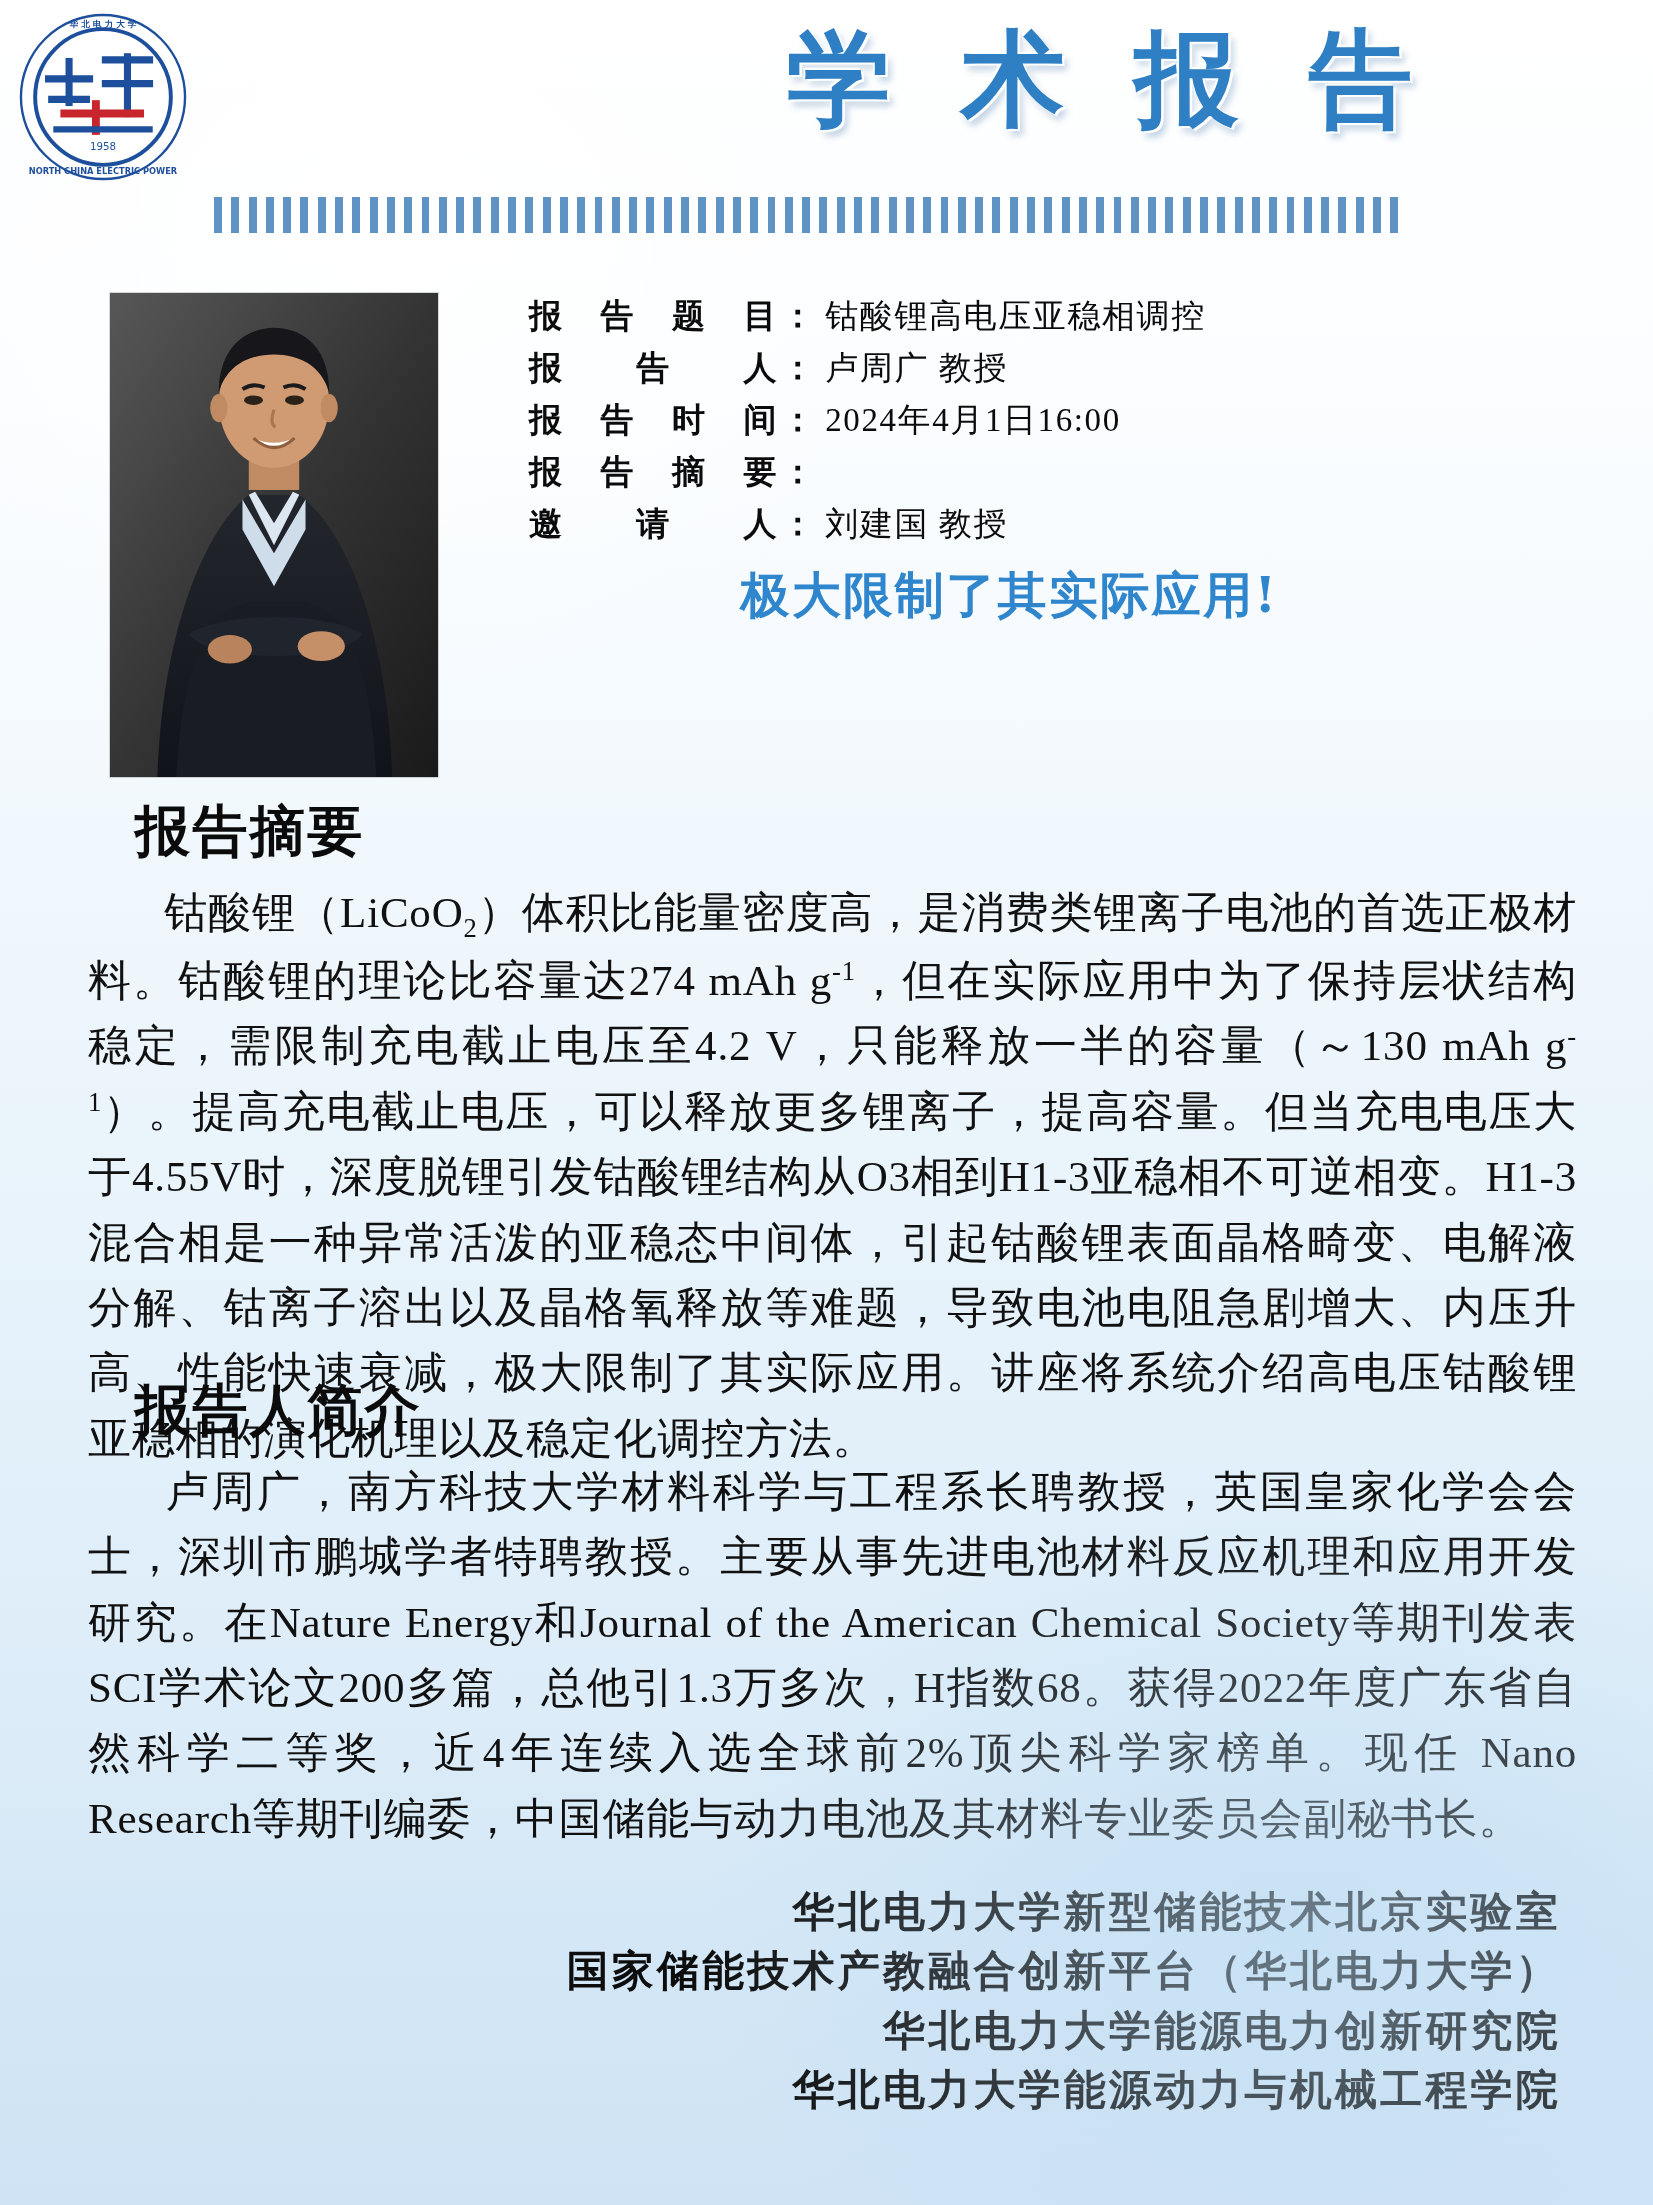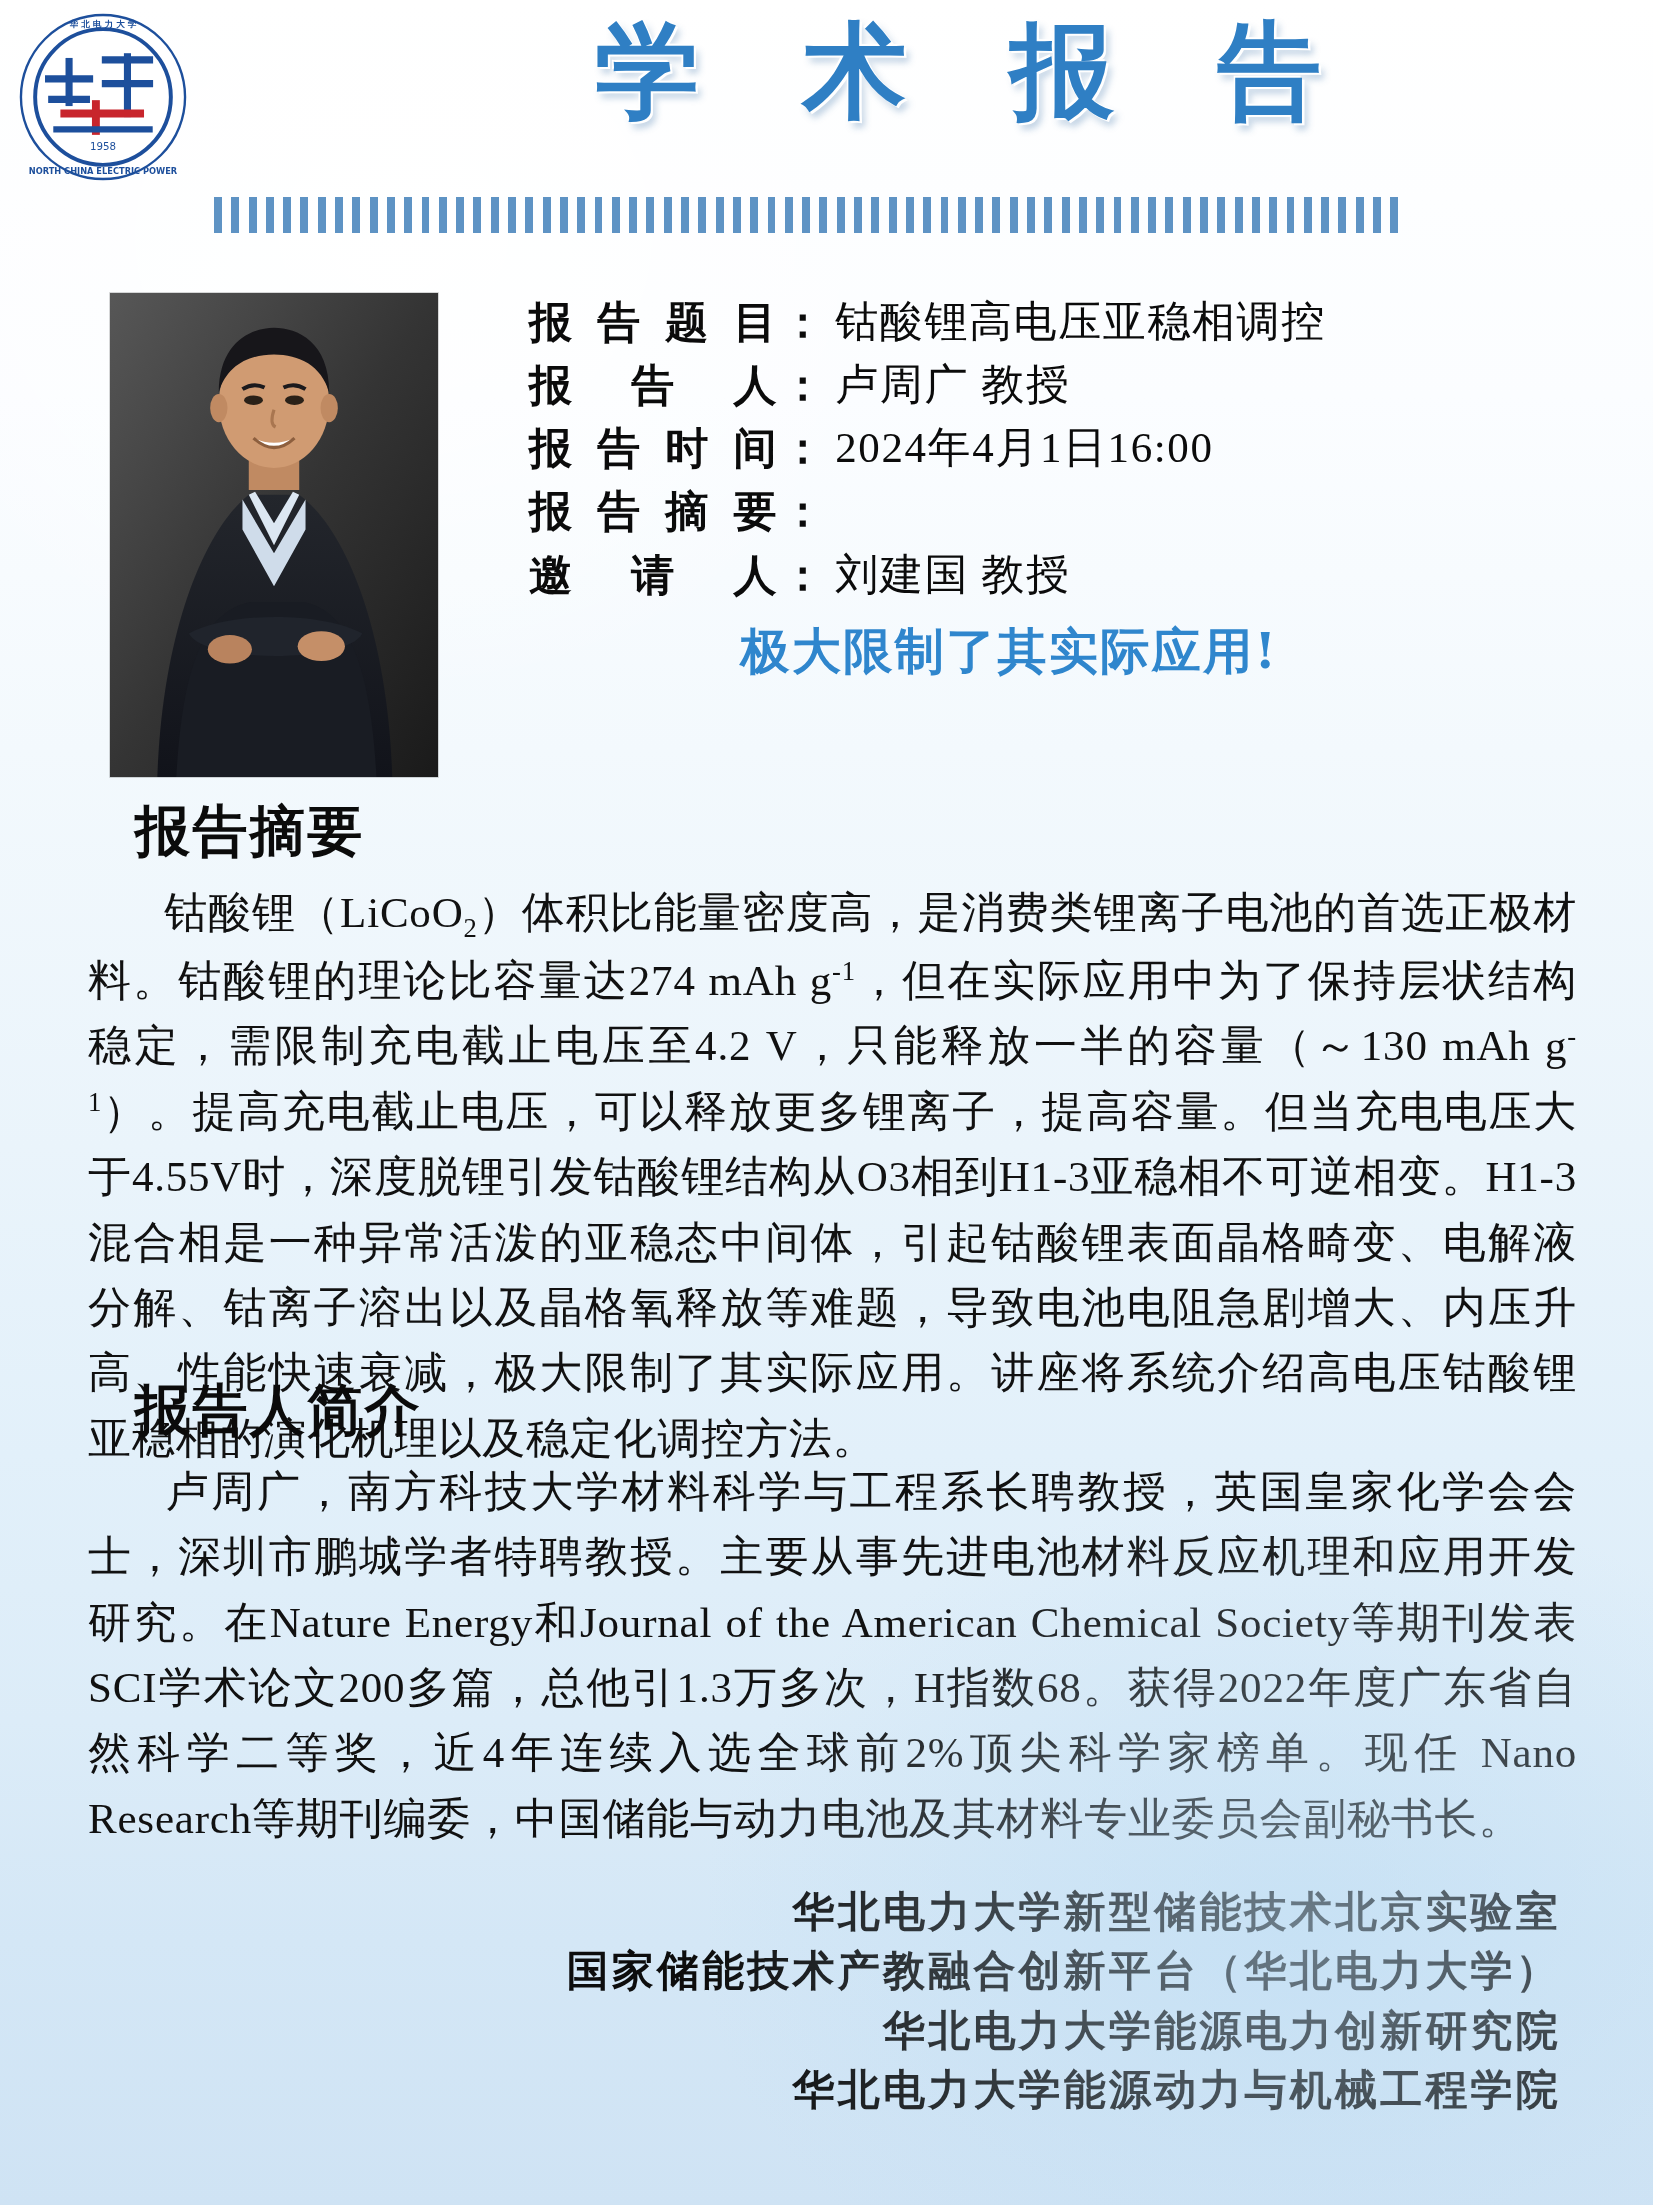--- a/index.html
+++ b/index.html
@@ -57,22 +57,22 @@
     width: 172px;
     height: 172px;
   }
 
   
   .title {
     position: absolute;
     left: 504px;
     top: 22px;
     width: 929px;
-    text-align: center;
-    font-family: Liberation Mono, monospace;
+    text-align: right;
+    font-family: Liberation Sans, sans-serif;
     font-size: 104px;
     font-weight: 700;
     letter-spacing: 20.5px;
     color: #2f7fc4;
     text-shadow:
       2.4px 2.4px 0 #ffffff,
       -1.6px -1.6px 0 #ffffff,
       0 0 11px rgba(255,255,255,0.9),
       4.7px 5.5px 7.9px rgba(40,100,160,0.35);
     line-height: 1.1;
@@ -110,21 +110,21 @@
   .info {
     position: absolute;
     left: 529px;
     top: 298px;
     width: 1024px;
   }
   .info-row {
     display: flex;
     align-items: center;
     margin-bottom: 15px;
-    font-size: 43px;
+    font-size: 33px;
     line-height: 1.12;
     color: #0b0b0b;
   }
   .info-label {
     flex: 0 0 auto;
     width: 249px;
     font-weight: 700;
     font-family: "DejaVu Serif", serif;
     letter-spacing: 1.6px;
     text-align: justify;

